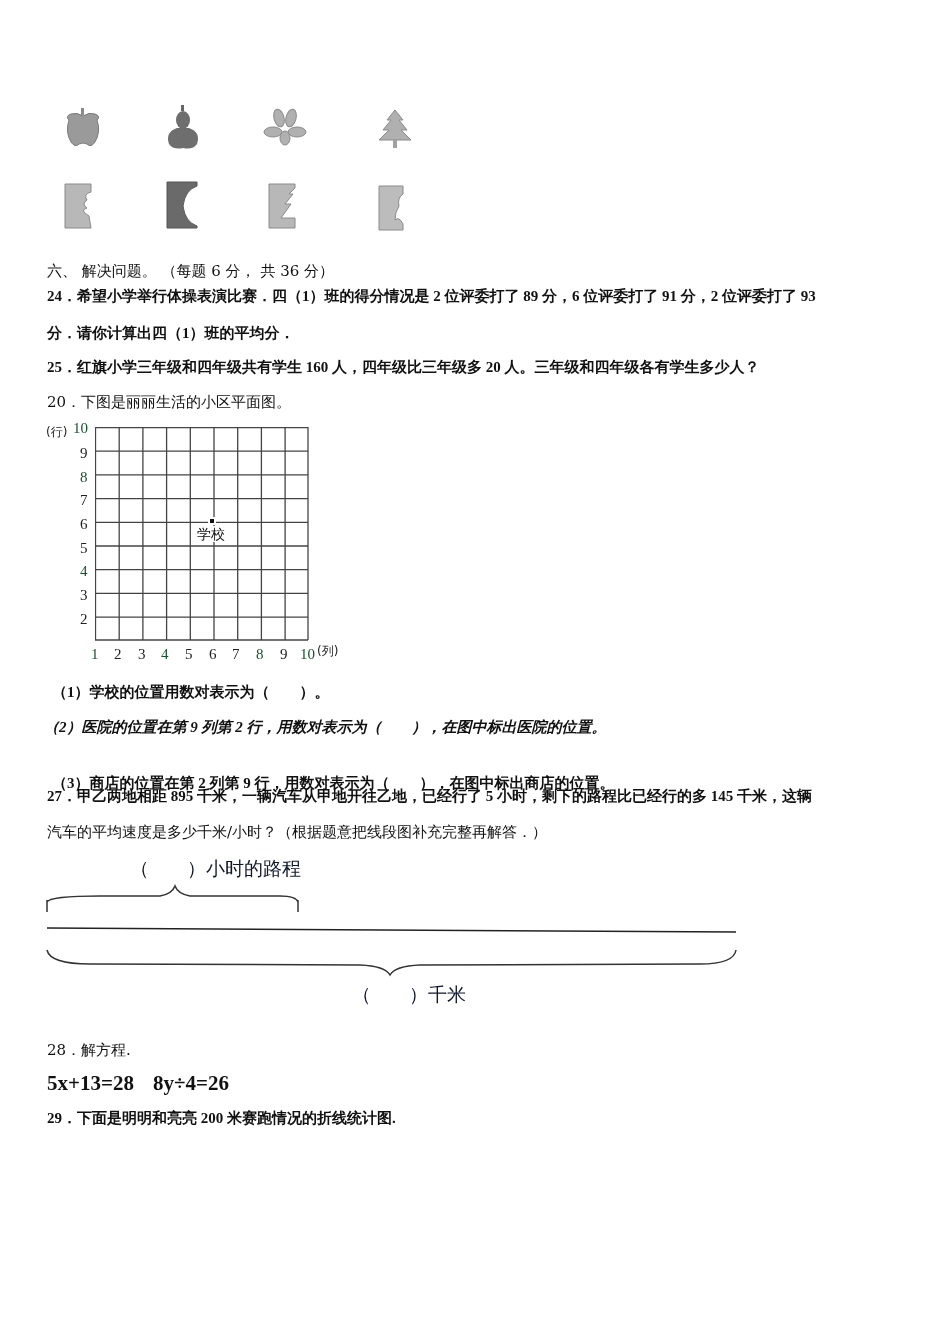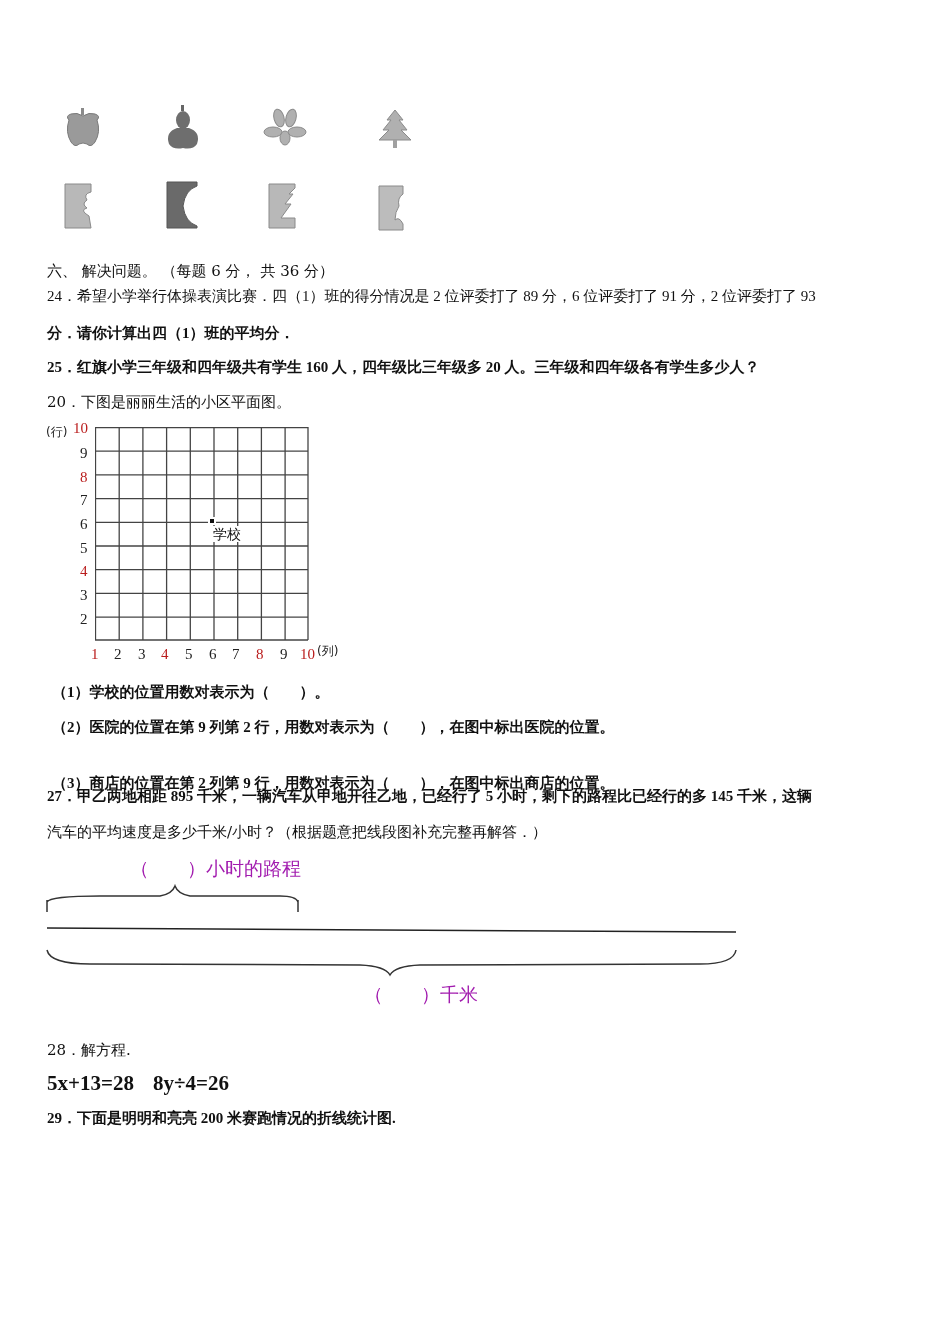--- a/index.html
+++ b/index.html
@@ -3,23 +3,23 @@
 <meta charset="utf-8">
 <style>
   html, body { margin: 0; padding: 0; background: #ffffff; }
   body { width: 950px; height: 1344px; position: relative; overflow: hidden;
          font-family: "DejaVu Serif", "Liberation Serif", serif; color: #111; }
   .abs { position: absolute; }
   .line { position: absolute; left: 47px; font-size: 15px; line-height: 20px; white-space: nowrap; }
   .num { font-family: "Liberation Serif", serif; font-weight: bold; }
   .shape { position: absolute; }
   .grid-label { position: absolute; font-family: "Liberation Serif", serif; font-size: 15px; color: #222; line-height: 16px; }
-  .grid-label.purple { color: #b91c1c; text-align: right; }
+  .grid-label.purple { color: #14532d; text-align: right; }
   .school-label { position: absolute; font-size: 14px; background: #fff; padding: 0 1px; line-height: 16px; }
-  .diagram-text { position: absolute; font-family: "DejaVu Sans", sans-serif; font-size: 19px; color: #a21caf; white-space: pre; }
+  .diagram-text { position: absolute; font-family: "DejaVu Sans", sans-serif; font-size: 19px; color: #0f172a; white-space: pre; }
   .eq { font-family: "Liberation Serif", serif; font-weight: bold; font-size: 21px; }
 </style>
 </head>
 <body>
 
 <div class="abs" style="left:55px;top:100px;width:380px;height:140px;">
 
   <svg class="shape" style="left:6px;top:6px;" width="44" height="44" viewBox="0 0 44 44">
     <rect x="20" y="2" width="3" height="7" fill="#8a8a8a"></rect>
     <path d="M8 14 Q4 10 10 8 Q16 6 22 10 Q28 6 34 8 Q40 10 36 14 Q40 26 34 36 Q30 42 26 38 Q22 36 18 38 Q14 42 10 36 Q4 26 8 14 Z" fill="#9a9a9a" stroke="#7a7a7a"></path>
@@ -50,21 +50,21 @@
   <svg class="shape" style="left:212px;top:82px;" width="32" height="48" viewBox="0 0 32 48">
     <path d="M2 2 L28 2 L28 6 L22 12 L26 12 L18 22 L24 22 L14 36 L28 36 L28 46 L2 46 Z" fill="#b8b8b8" stroke="#8a8a8a"></path>
   </svg>
   <svg class="shape" style="left:322px;top:84px;" width="32" height="48" viewBox="0 0 32 48">
     <path d="M2 2 L26 2 L26 10 Q20 14 22 22 Q18 28 18 36 Q22 32 26 40 L26 46 L2 46 Z" fill="#bcbcbc" stroke="#8a8a8a"></path>
   </svg>
 </div>
 
 <div class="line" style="top:261px;">六、  解决问题。 （每题 6 分， 共 36 分）</div>
 
-<div class="line num" style="top:286px;font-weight:normal;">24．希望小学举行体操表演比赛．四（1）班的得分情况是 2 位评委打了 89 分，6 位评委打了 91 分，2 位评委打了 93</div>
+<div class="line num" style="top:286px;font-weight:bold;">24．希望小学举行体操表演比赛．四（1）班的得分情况是 2 位评委打了 89 分，6 位评委打了 91 分，2 位评委打了 93</div>
 <div class="line num" style="top:323px;font-weight:bold;">分．请你计算出四（1）班的平均分．</div>
 
 <div class="line num" style="top:357px;">25．红旗小学三年级和四年级共有学生 160 人，四年级比三年级多 20 人。三年级和四年级各有学生多少人？</div>
 
 <div class="line" style="top:392px;">20．下图是丽丽生活的小区平面图。</div>
 
 <div class="abs" style="left:0;top:0;width:360px;height:670px;">
   <svg class="abs" style="left:95px;top:427px;" width="215" height="215" viewBox="0 0 215 215">
     <g stroke="#444" stroke-width="1.3" fill="none">
       <line x1="0" y1="0.5" x2="213" y2="0.5"></line>
@@ -108,40 +108,40 @@
   <div class="grid-label purple" style="left:161px;top:646px;">4</div>
   <div class="grid-label" style="left:185px;top:646px;">5</div>
   <div class="grid-label" style="left:209px;top:646px;">6</div>
   <div class="grid-label" style="left:232px;top:646px;">7</div>
   <div class="grid-label purple" style="left:256px;top:646px;">8</div>
   <div class="grid-label" style="left:280px;top:646px;">9</div>
   <div class="grid-label purple" style="left:300px;top:646px;">10</div>
   <div class="grid-label" style="left:317px;top:643px;font-family:'DejaVu Sans',sans-serif;font-size:12px;">(列)</div>
 
   <div class="abs" style="left:210px;top:519px;width:4px;height:4px;background:#111;box-shadow:0 0 0 2px #fff;"></div>
-  <div class="school-label" style="left:196px;top:526px;margin-left:16px;">学校</div>
+  <div class="school-label" style="left:196px;top:526px;">学校</div>
 </div>
 
 <div class="line num" style="top:682px;left:52px;">（1）学校的位置用数对表示为（　　）。</div>
-<div class="line num" style="top:717px;left:52px;">（2）医院的位置在第 9 列第 2 行，用数对表示为（　　），在图中标出医院的位置。</div>
+<div class="line num" style="top:717px;left:44px;font-style:italic;">（2）医院的位置在第 9 列第 2 行，用数对表示为（　　），在图中标出医院的位置。</div>
 <div class="line num" style="top:751px;left:52px;margin-top:22px;">（3）商店的位置在第 2 列第 9 行，用数对表示为（　　），在图中标出商店的位置。</div>
 
 <div class="line num" style="top:786px;">27．甲乙两地相距 895 千米，一辆汽车从甲地开往乙地，已经行了 5 小时，剩下的路程比已经行的多 145 千米，这辆</div>
 <div class="line" style="top:822px;">汽车的平均速度是多少千米/小时？（根据题意把线段图补充完整再解答．）</div>
 
 <div class="abs" style="left:0;top:850px;width:760px;height:170px;">
   <div class="diagram-text" style="left:130px;top:6px;">（　　）小时的路程</div>
   <svg class="abs" style="left:0;top:0;" width="760" height="170">
 
     <path d="M47 50 L47 62 M47 52 Q50 46 100 46 L160 46 Q172 44 175 36 Q178 44 190 46 L280 46 Q296 46 298 52 M298 50 L298 62" fill="none" stroke="#333" stroke-width="1.5"></path>
 
     <line x1="47" y1="78" x2="736" y2="82" stroke="#222" stroke-width="1.6"></line>
 
     <path d="M47 100 Q50 114 90 114 L360 115 Q385 116 390 125 Q395 116 420 115 L700 114 Q734 114 736 100" fill="none" stroke="#333" stroke-width="1.5"></path>
   </svg>
-  <div class="diagram-text" style="left:352px;top:132px;margin-left:12px;">（　　）千米</div>
+  <div class="diagram-text" style="left:352px;top:132px;">（　　）千米</div>
 </div>
 
 <div class="line" style="top:1040px;">28．解方程.</div>
 <div class="line eq" style="top:1073px;">5x+13=28</div>
 <div class="line eq" style="top:1073px;left:153px;">8y÷4=26</div>
 
 <div class="line num" style="top:1108px;">29．下面是明明和亮亮 200 米赛跑情况的折线统计图.</div>
 
 </body></html>

